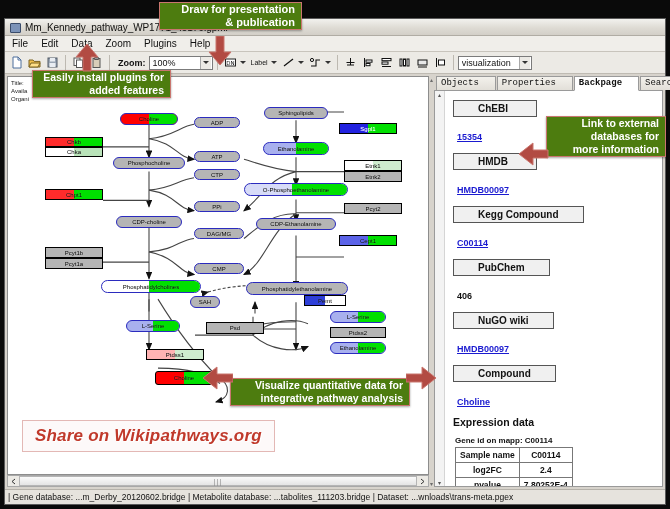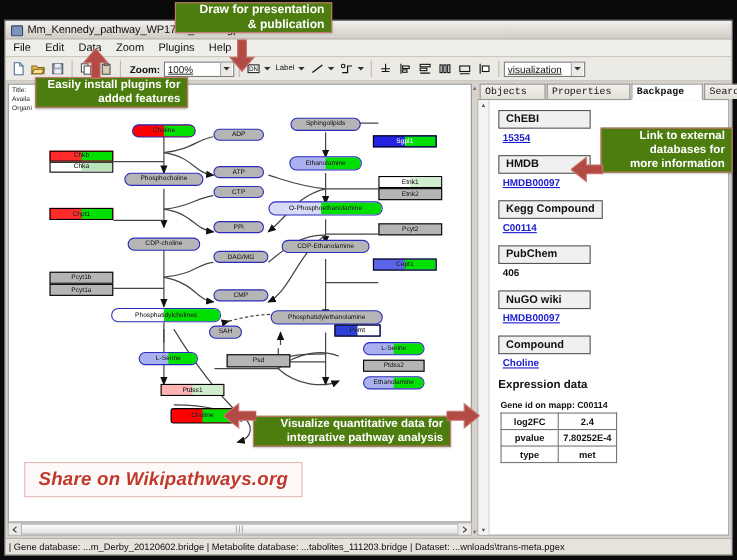--- a/index.html
+++ b/index.html
@@ -51,21 +51,21 @@
     width:17px; height:17px; display:flex; align-items:center; justify-content:center;
     border:1px solid transparent; border-radius:2px;
   }
   .tsep { width:1px; height:15px; background:#bdb9b1; margin:0 3px; }
   .zl { font-size:9px; color:#111; margin:0 2px 0 4px; font-weight:bold; }
   .combo {
     height:14px; background:#fff; border:1px solid #7b7b7b;
     display:flex; align-items:center; font-size:9px; color:#111;
     padding:0 1px 0 3px; position:relative;
   }
-  .combo .cv { flex:1; white-space:nowrap; overflow:hidden;text-decoration:underline; }
+  .combo .cv { flex:1; white-space:nowrap; overflow:hidden; }
   .combo .carr {
     width:11px; height:12px; background:#eceae5; border-left:1px solid #a9a9a9;
     display:flex; align-items:center; justify-content:center;
   }
   .caret { width:0;height:0;border-left:3px solid transparent;border-right:3px solid transparent;border-top:3px solid #333; }
   .dd {
     display:flex; align-items:center; gap:0px;
   }
   .dd .ddcaret { width:9px; height:15px; display:flex;align-items:center;justify-content:center;}
 
@@ -96,22 +96,22 @@
     background:linear-gradient(#f3f1ec,#e2dfd8); color:#111; line-height:11px;font-family:Liberation Mono, monospace;
   }
   .tab.active { background:#fff; border-bottom:1px solid #fff; position:relative; top:1px; font-weight:bold; }
   .side-inner { flex:1; background:#fff; border:1px solid #9a9a9a; display:flex; min-height:0; }
   .side-scroll { width:10px; flex:0 0 10px; background:#f3f3f3; border-right:1px solid #d5d5d5; display:flex; flex-direction:column; justify-content:space-between; align-items:center;}
   .ss-btn { font-size:6px; color:#555; }
   .backpage { flex:1; padding:7px 8px 4px 8px; overflow:hidden; }
 
   .db-head {
     display:inline-block; border:1px solid #555; background:#f0f0f0;
-    font-size:10px; font-weight:bold; color:#111; padding:2px 6px;
-    min-width:84px; margin-bottom:3px;
+    font-size:10px; font-weight:bold; color:#111; padding:2px 24px;
+    min-width:84px; margin-bottom:15px;
   }
   .db-link { font-size:9px; color:#1a1ad0; text-decoration:underline; display:block; margin:0 0 9px 4px; font-weight:bold;}
   .db-text { font-size:9px; color:#111; display:block; margin:0 0 9px 4px; font-weight:bold;}
   .exp-title { font-size:10.5px; font-weight:bold; color:#111; margin:2px 0 8px 0; }
   .gene-id { font-size:8px; color:#111; margin:0 0 2px 2px; font-weight:bold;}
   table.exp { border-collapse:collapse; margin-left:2px; }
   table.exp td {
     border:1px solid #777; font-size:8.5px; color:#111; font-weight:bold;
     padding:2px 4px; text-align:center; min-width:52px; height:13px;
   }
@@ -601,20 +601,24 @@
             <a class="db-link" href="#">HMDB00097</a>
 
             <div class="db-head">Compound</div>
             <a class="db-link" href="#">Choline</a>
 
             <div class="exp-title">Expression data</div>
             <div class="gene-id">Gene id on mapp: C00114</div>
 
             <table class="exp">
               <tbody>
+                  <tr>
+                <td>Sample name</td>
+                <td>C00114</td>
+              </tr>
               <tr>
                 <td>log2FC</td>
                 <td>2.4</td>
               </tr>
               <tr>
                 <td>pvalue</td>
                 <td>7.80252E-4</td>
               </tr>
               <tr>
                 <td>type</td>

